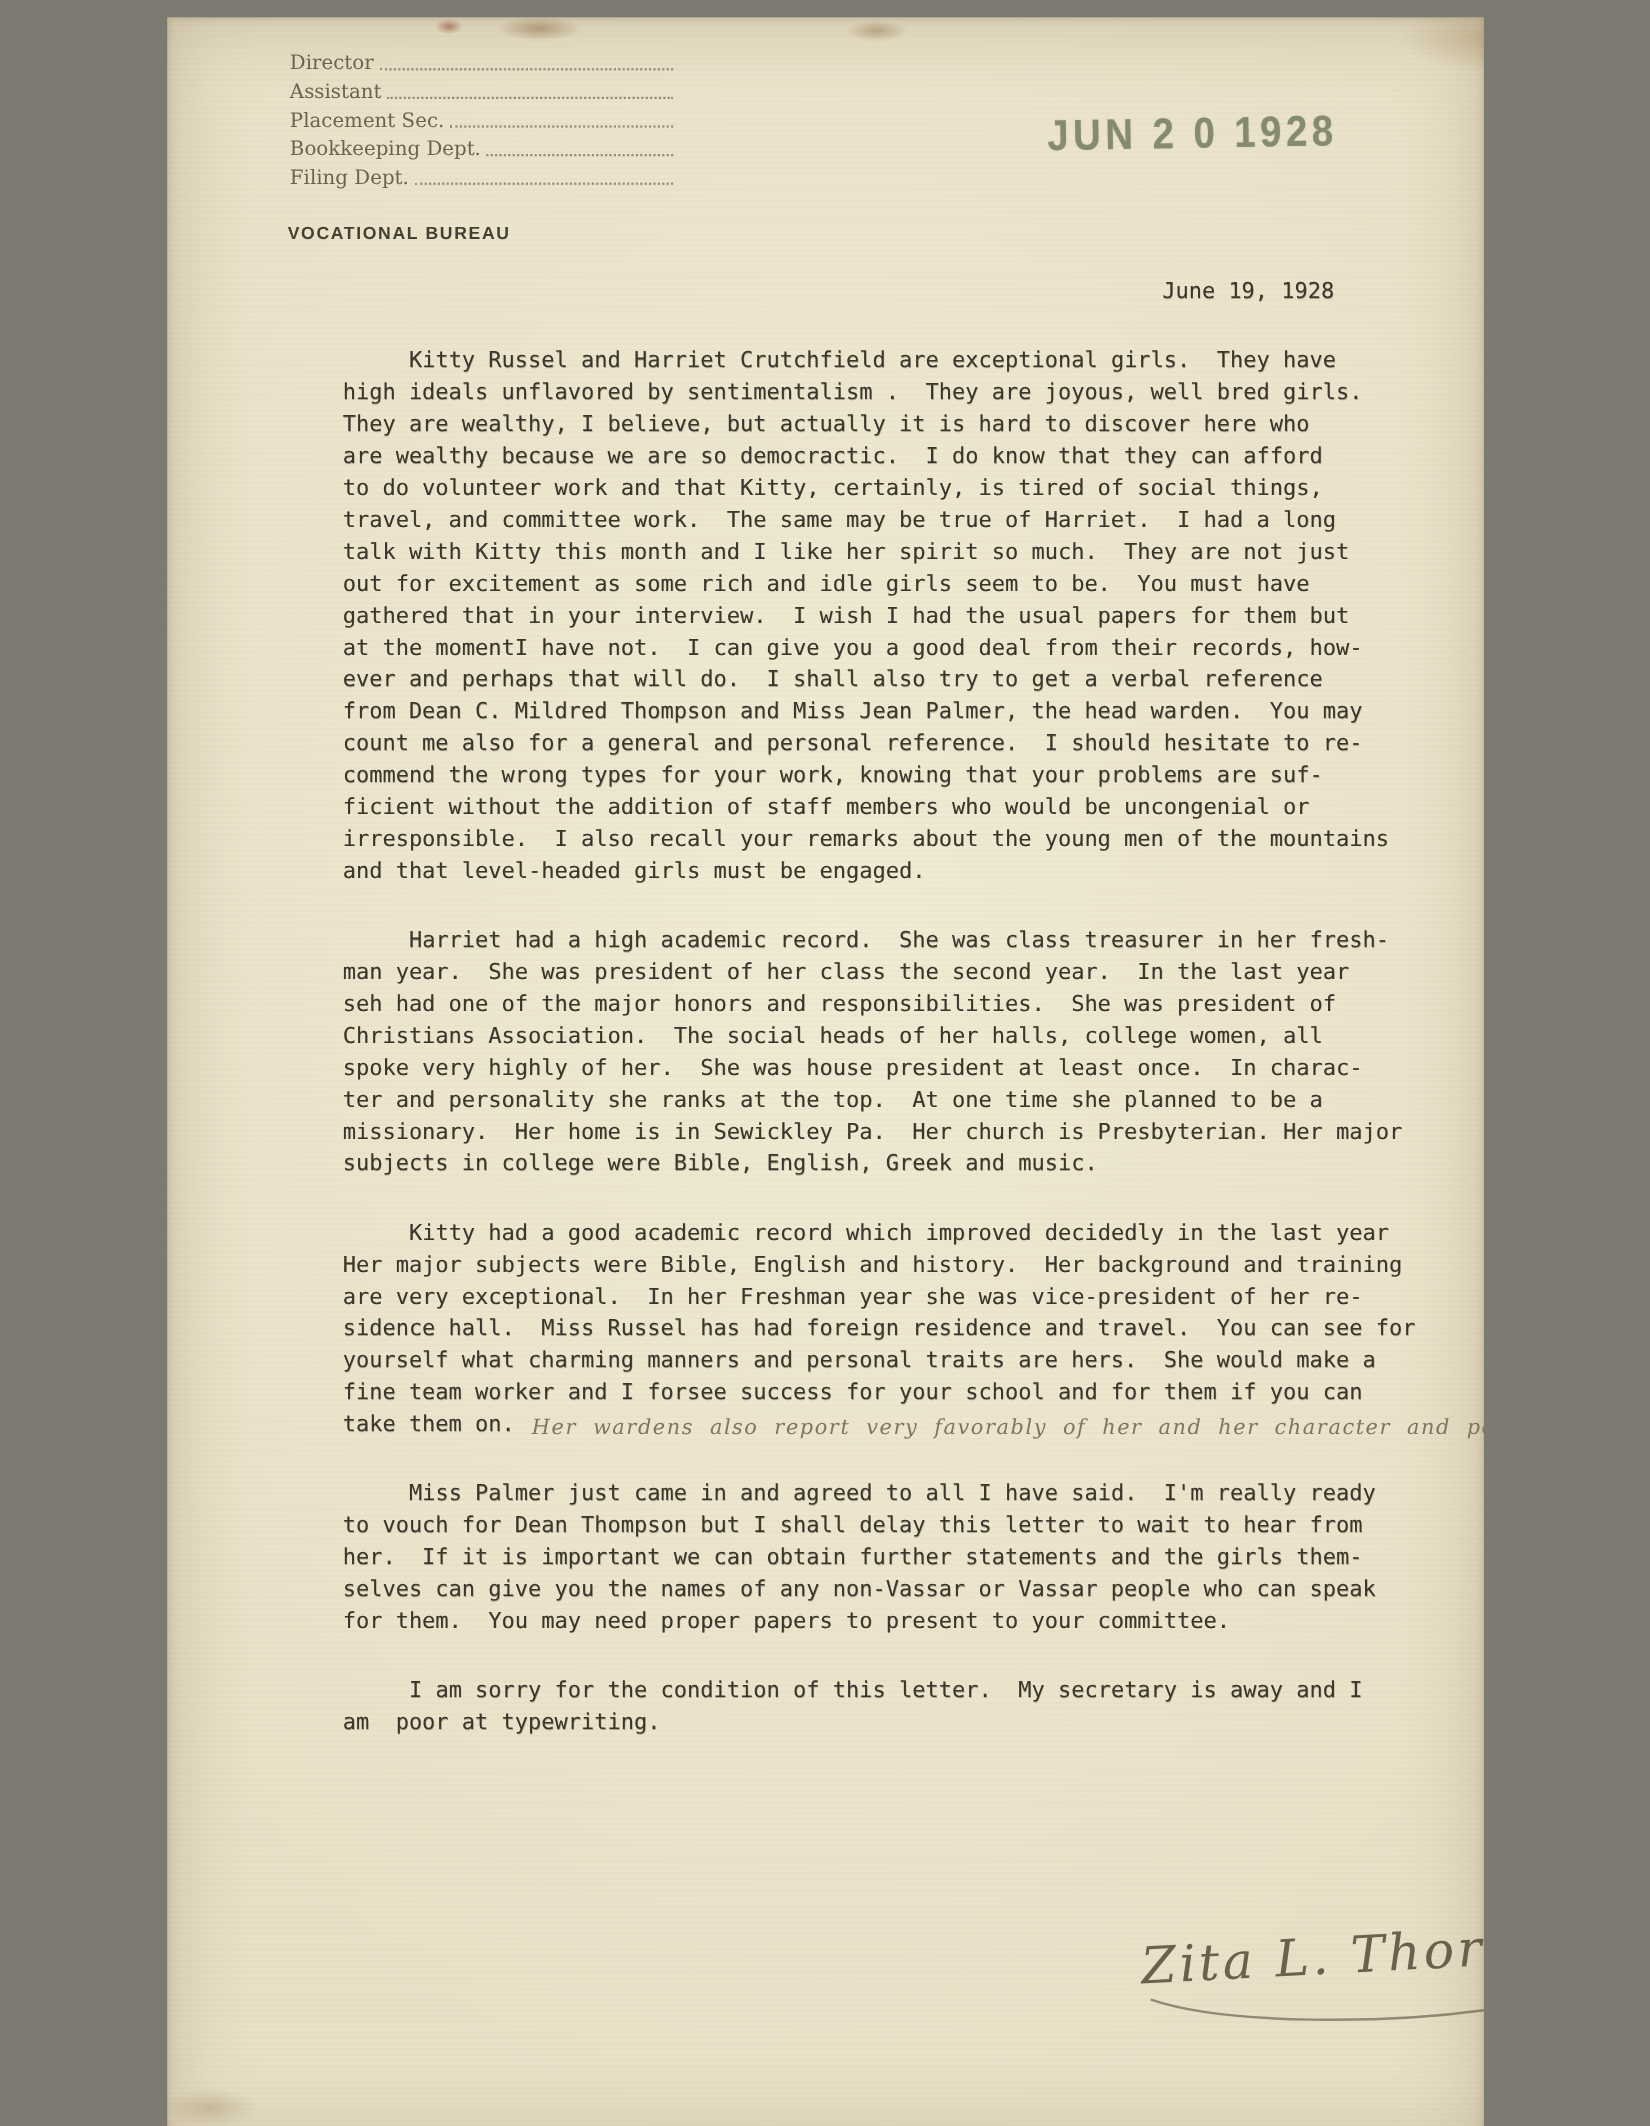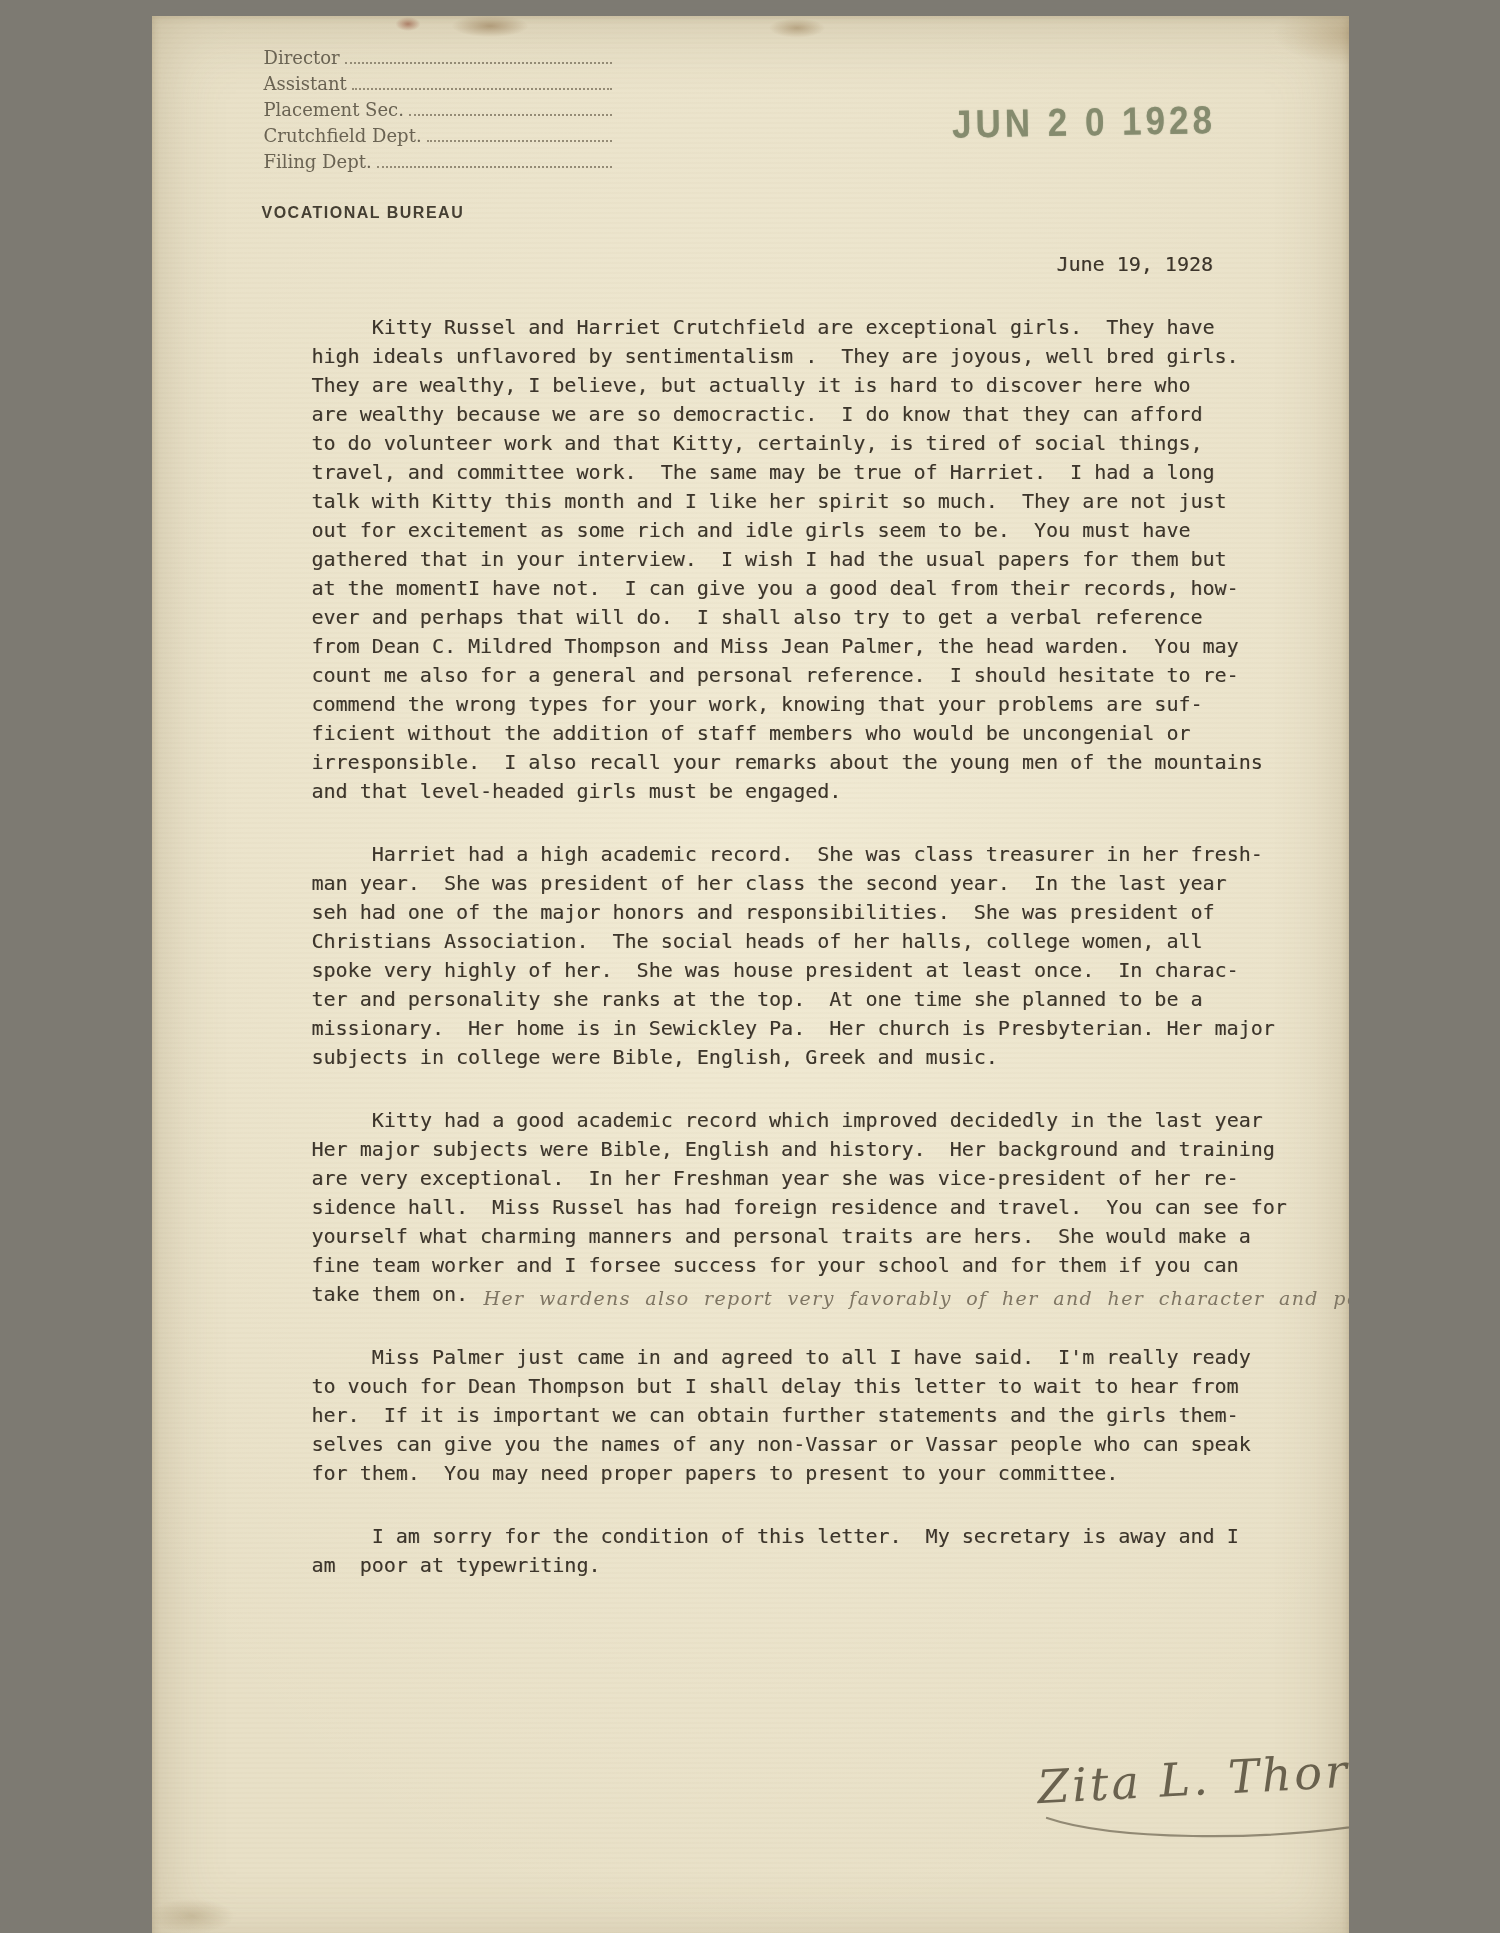--- a/index.html
+++ b/index.html
@@ -150,21 +150,21 @@
     </div>
     <div class="routing-row">
       <span>Assistant</span>
       <span class="dots"></span>
     </div>
     <div class="routing-row">
       <span>Placement Sec.</span>
       <span class="dots"></span>
     </div>
     <div class="routing-row">
-      <span>Crutchfield Dept.</span>
+      <span>Bookkeeping Dept.</span>
       <span class="dots"></span>
     </div>
     <div class="routing-row">
       <span>Filing Dept.</span>
       <span class="dots"></span>
     </div>
   </div>
 
 
   <div class="date-stamp">JUN 2 0 1928</div>

